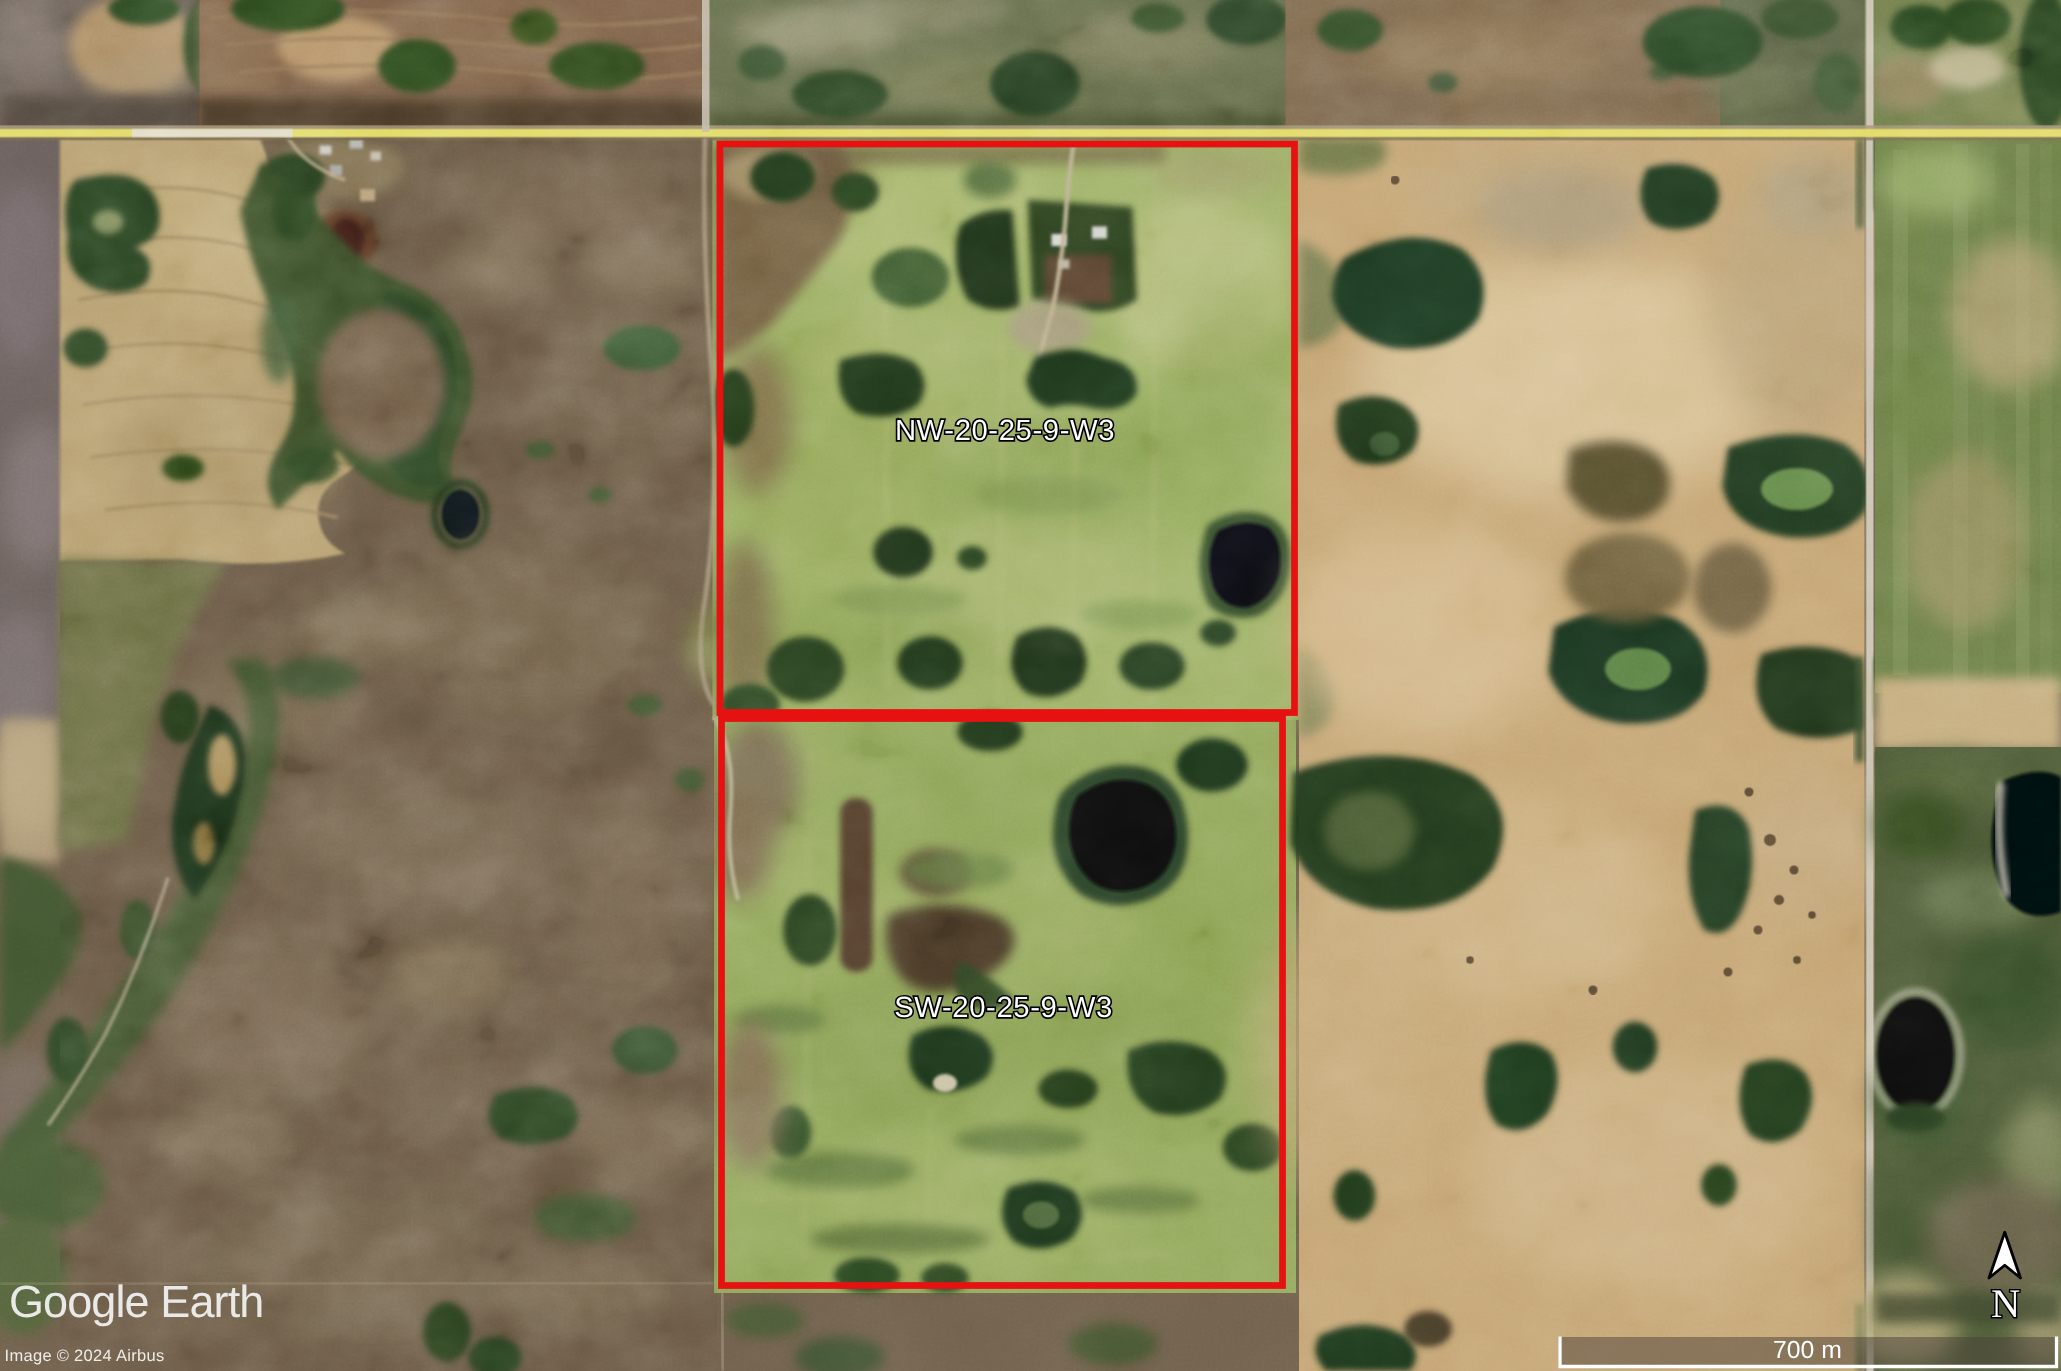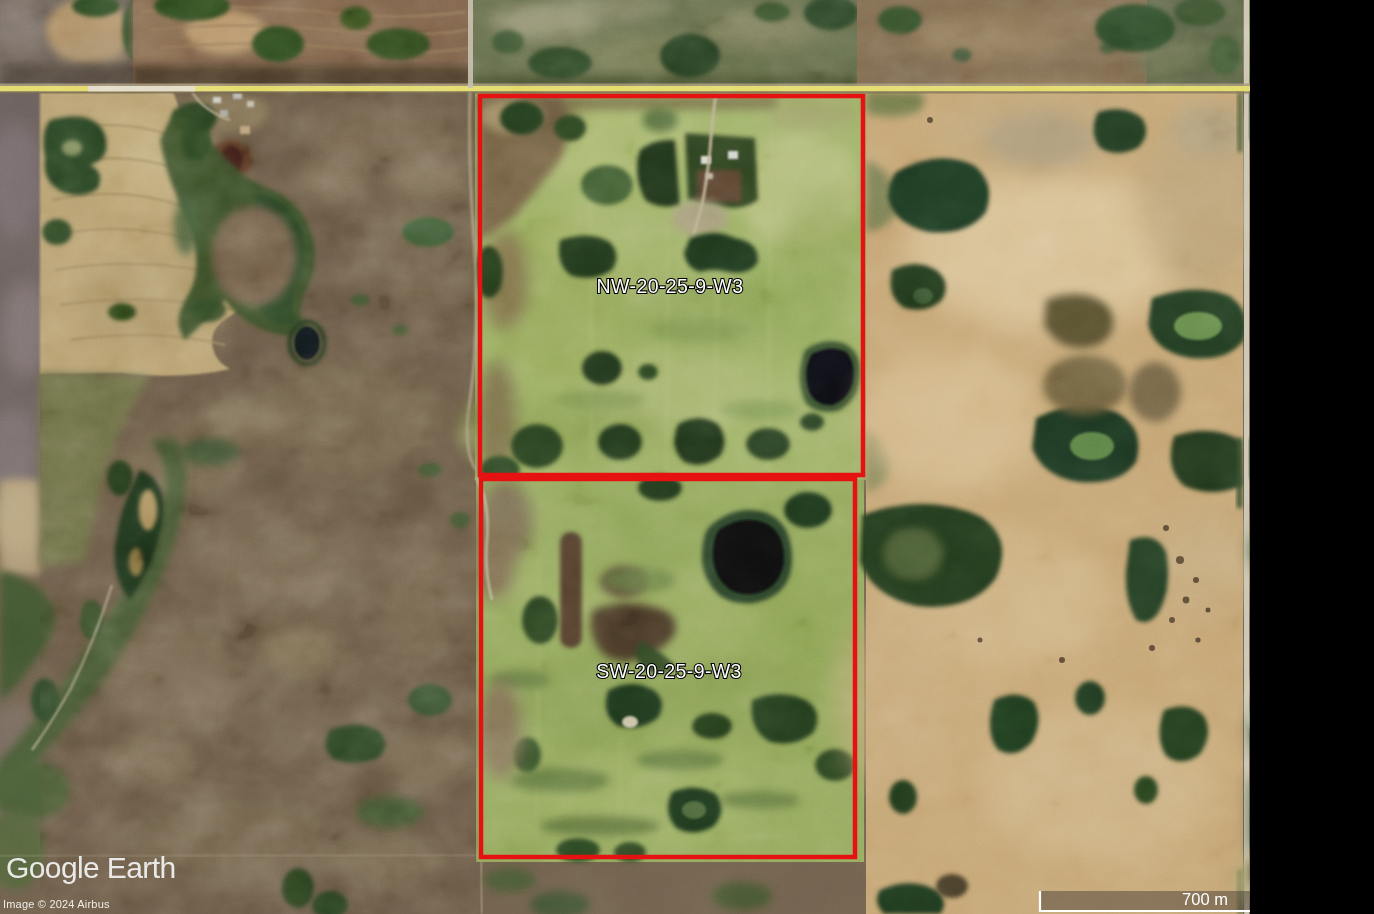--- a/index.html
+++ b/index.html
@@ -1,16 +1,16 @@
 <!DOCTYPE html>
 <html><head>
 <meta charset="utf-8">
 <style>
   html,body{margin:0;padding:0;background:#000;}
-  .wrap{position:relative;width:1250px;height:914px;overflow:hidden;font-family:"Liberation Sans",sans-serif;}
+  .wrap{position:relative;width:1374px;height:914px;overflow:hidden;font-family:"Liberation Sans",sans-serif;}
   svg{display:block;}
 </style>
 </head>
 <body>
 <div class="wrap">
 <svg width="1374" height="914" viewBox="0 0 1374 914" xmlns="http://www.w3.org/2000/svg">
 <defs>
   <filter id="b1" x="-30%" y="-30%" width="160%" height="160%">
           <feGaussianBlur stdDeviation="1.2"></feGaussianBlur>
         </filter>

